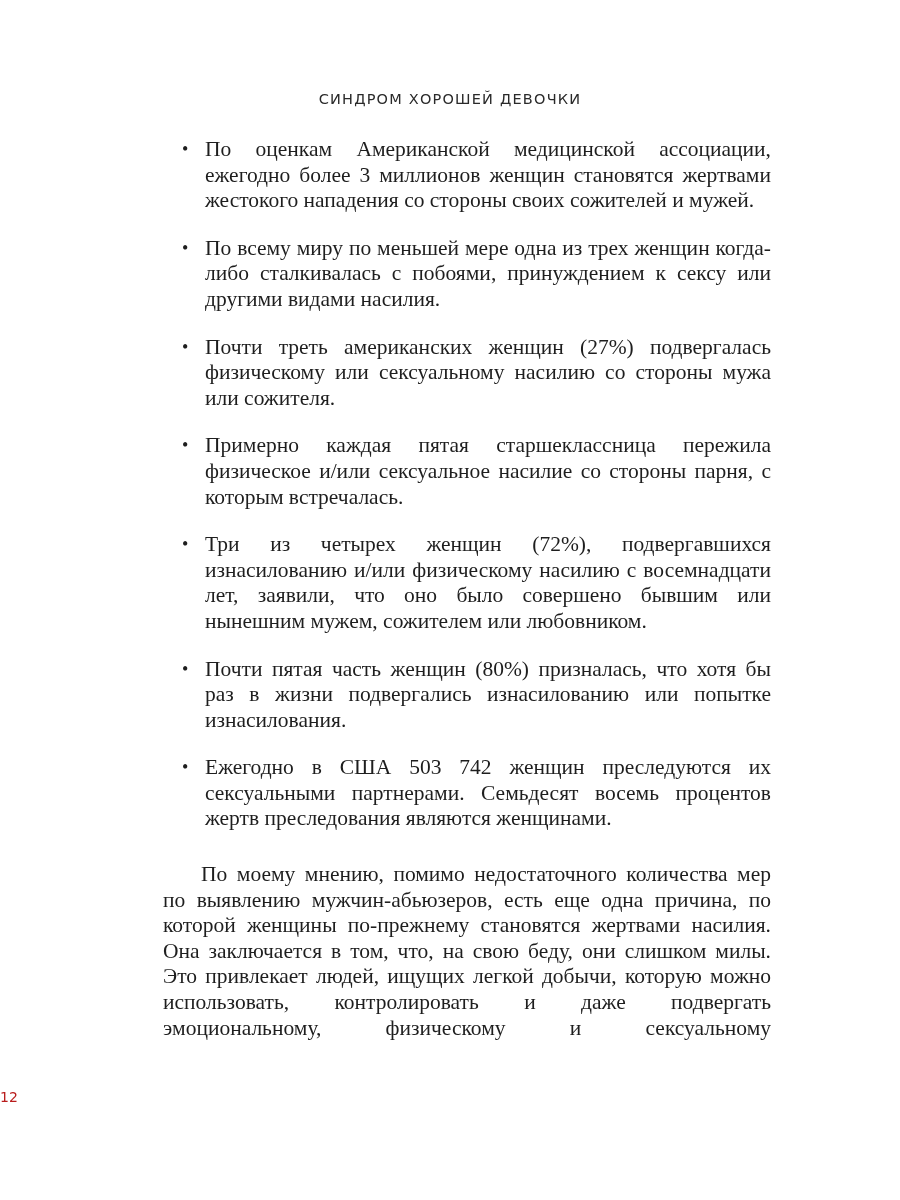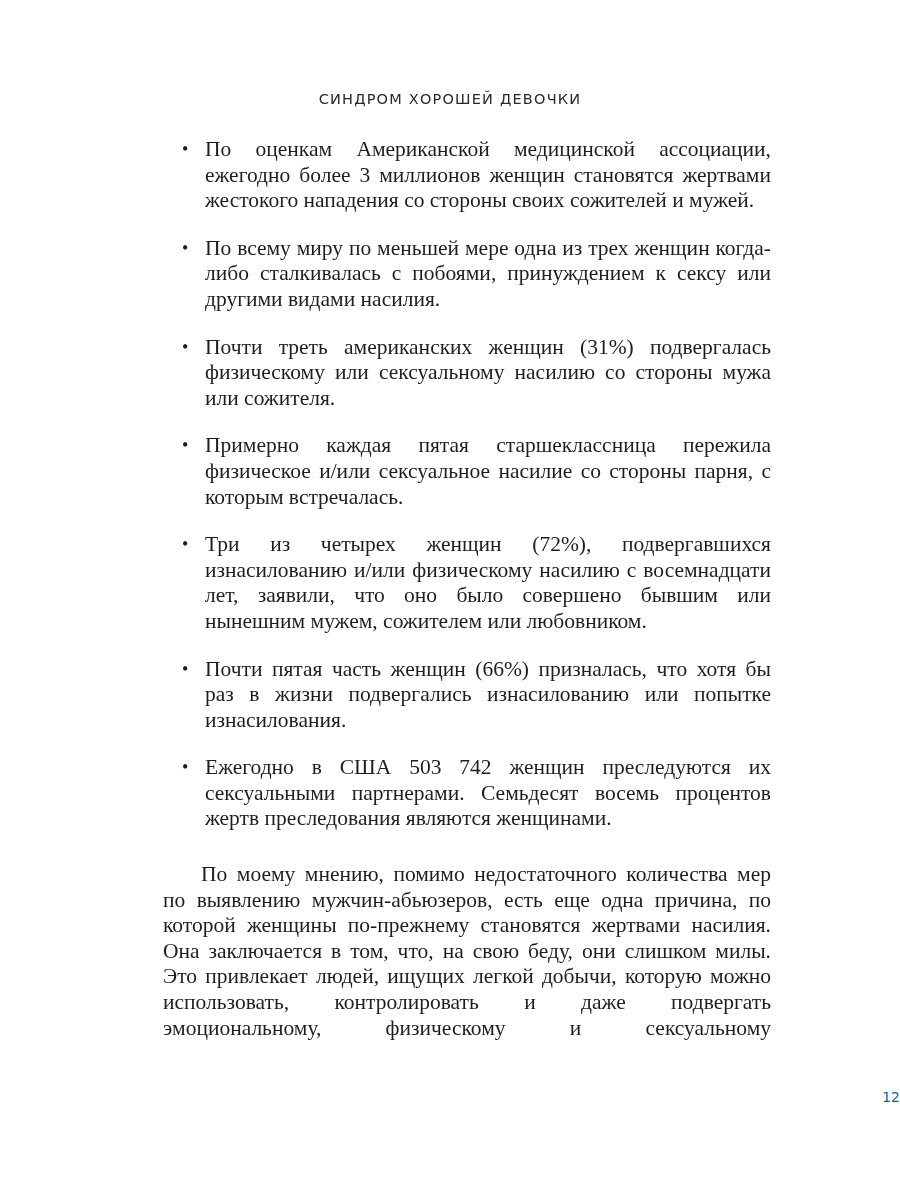--- a/index.html
+++ b/index.html
@@ -57,56 +57,56 @@
       margin: 30px 0 11px 0;
       text-indent: 38px;
       text-align: justify;
       text-align-last: justify;
     }
     .page-number {
       position: absolute;
       top: 1089px;
       left: 0;
       width: 900px;
-      text-align: right;
+      text-align: left;
       font-family: "DejaVu Sans", sans-serif;
       font-size: 14px;
-      color: #0369a1;
+      color: #b91c1c;
     }
   </style>
 </head>
 <body>
 
 <div class="running-head">СИНДРОМ ХОРОШЕЙ ДЕВОЧКИ</div>
 
 <div class="content">
   <ul class="bullets">
     <li>
       <span class="bullet">•</span>
       <span>По оценкам Американской медицинской ассоциации, ежегодно более 3 миллионов женщин становятся жертвами жестокого нападения со стороны своих сожителей и мужей.</span>
     </li>
     <li>
       <span class="bullet">•</span>
       <span>По всему миру по меньшей мере одна из трех женщин когда-либо сталкивалась с побоями, принуждением к сексу или другими видами насилия.</span>
     </li>
     <li>
       <span class="bullet">•</span>
-      <span>Почти треть американских женщин (31%) подвергалась физическому или сексуальному насилию со стороны мужа или сожителя.</span>
+      <span>Почти треть американских женщин (27%) подвергалась физическому или сексуальному насилию со стороны мужа или сожителя.</span>
     </li>
     <li>
       <span class="bullet">•</span>
       <span>Примерно каждая пятая старшеклассница пережила физическое и/или сексуальное насилие со стороны парня, с которым встречалась.</span>
     </li>
     <li>
       <span class="bullet">•</span>
       <span>Три из четырех женщин (72%), подвергавшихся изнасилованию и/или физическому насилию с восемнадцати лет, заявили, что оно было совершено бывшим или нынешним мужем, сожителем или любовником.</span>
     </li>
     <li>
       <span class="bullet">•</span>
-      <span>Почти пятая часть женщин (66%) призналась, что хотя бы раз в жизни подвергались изнасилованию или попытке изнасилования.</span>
+      <span>Почти пятая часть женщин (80%) призналась, что хотя бы раз в жизни подвергались изнасилованию или попытке изнасилования.</span>
     </li>
     <li>
       <span class="bullet">•</span>
       <span>Ежегодно в США 503 742 женщин преследуются их сексуальными партнерами. Семьдесят восемь процентов жертв преследования являются женщинами.</span>
     </li>
   </ul>
 
   <p class="paragraph">По моему мнению, помимо недостаточного количества мер по выявлению мужчин-абьюзеров, есть еще одна причина, по которой женщины по-прежнему становятся жертвами насилия. Она заключается в том, что, на свою беду, они слишком милы. Это привлекает людей, ищущих легкой добычи, которую можно использовать, контролировать и даже подвергать эмоциональному, физическому и сексуальному</p>
 </div>
 

